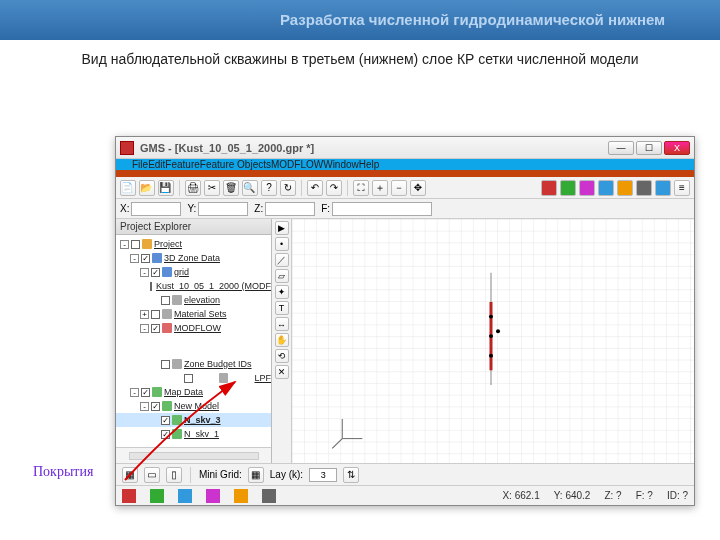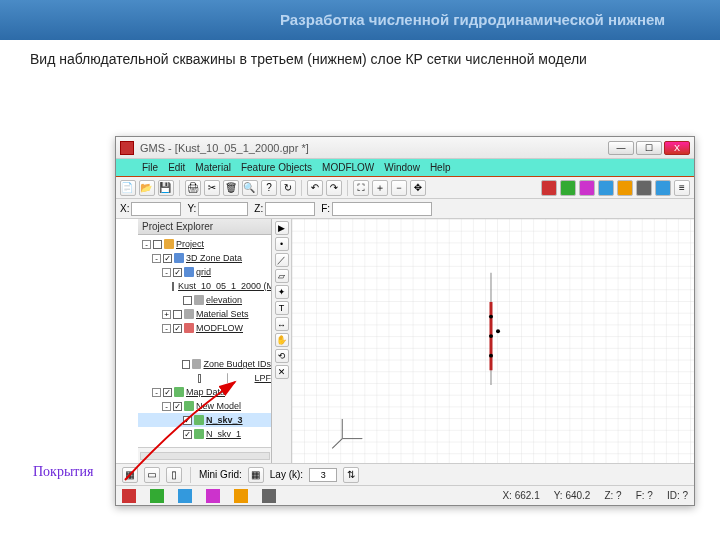--- a/index.html
+++ b/index.html
@@ -14,20 +14,21 @@
   }
   .slide-header {
     background: linear-gradient(#4a8bc6, #2d6ba8);
     color: #b8d4f0;
     padding: 10px 0 10px 280px;
     font-size: 15px;
     font-weight: bold;
     line-height: 1.3;
   }
   .caption {
+    text-align: center;
     font-size: 14px;
     color: #222;
     padding: 10px 30px 6px;
     line-height: 1.3;
   }
   .screenshot {
     position: absolute;
     left: 115px;
     top: 136px;
     width: 580px;
@@ -45,40 +46,39 @@
     align-items: center;
     padding: 0 4px;
     font-size: 11px;
   }
   .win-titlebar .app-icon {
     width: 14px; height: 14px;
     background: #c53030;
     border: 1px solid #900;
     margin-right: 6px;
   }
-  .win-titlebar .title { flex: 1; color: #555; }
+  .win-titlebar .title { flex: 1; color: #555; font-weight: bold; }
   .win-btns { display: flex; gap: 2px; }
   .win-btn {
     width: 26px; height: 14px;
     border: 1px solid #aaa;
     background: linear-gradient(#fff,#e0e0e0);
     border-radius: 2px;
     font-size: 9px;
     text-align: center;
     line-height: 12px;
   }
   .win-btn.close { background: linear-gradient(#f29,#c32); color:#fff; border-color:#a22;}
   .menubar {
     height: 18px;
-    background: #5eead4;
-    border-bottom: 1px solid #c2410c;
+    background: #0ea5e9;
+    border-bottom: 7px solid #c2410c;
     display: flex;
     align-items: center;
     padding: 0 4px;
-    gap: 10px;
     font-size: 10px;
   }
   .menubar span { color: #222; }
   .toolbar {
     height: 22px;
     background: #f2f2f2;
     border-bottom: 1px solid #ccc;
     display: flex;
     align-items: center;
     padding: 0 4px;
@@ -116,21 +116,20 @@
   .body-split {
     display: flex;
     height: calc(100% - 22px - 18px - 22px - 20px - 22px - 20px);
   }
   .explorer {
     width: 156px;
     border-right: 1px solid #bbb;
     background: #fff;
     display:flex; flex-direction:column;
     font-size: 9px;
-    padding-left: 22px;
   }
   .explorer-title {
     background: linear-gradient(#eaeaea,#dcdcdc);
     border-bottom: 1px solid #bbb;
     padding: 2px 4px;
     font-size: 10px;
     color:#333;
   }
   .tree {
     flex:1;
@@ -278,21 +277,21 @@
       <div class="win-btn">—</div>
       <div class="win-btn">☐</div>
       <div class="win-btn close">X</div>
     </div>
   </div>
 
   <div class="menubar">
     <div class="app-icon" style="width:12px;height:12px"></div>
     <span>File</span>
     <span>Edit</span>
-    <span>Material</span>
+    <span>Feature</span>
     <span>Feature Objects</span>
     <span>MODFLOW</span>
     <span>Window</span>
     <span>Help</span>
   </div>
 
   <div class="toolbar">
     <div class="tb-btn">📄</div>
     <div class="tb-btn">📂</div>
     <div class="tb-btn">💾</div>

